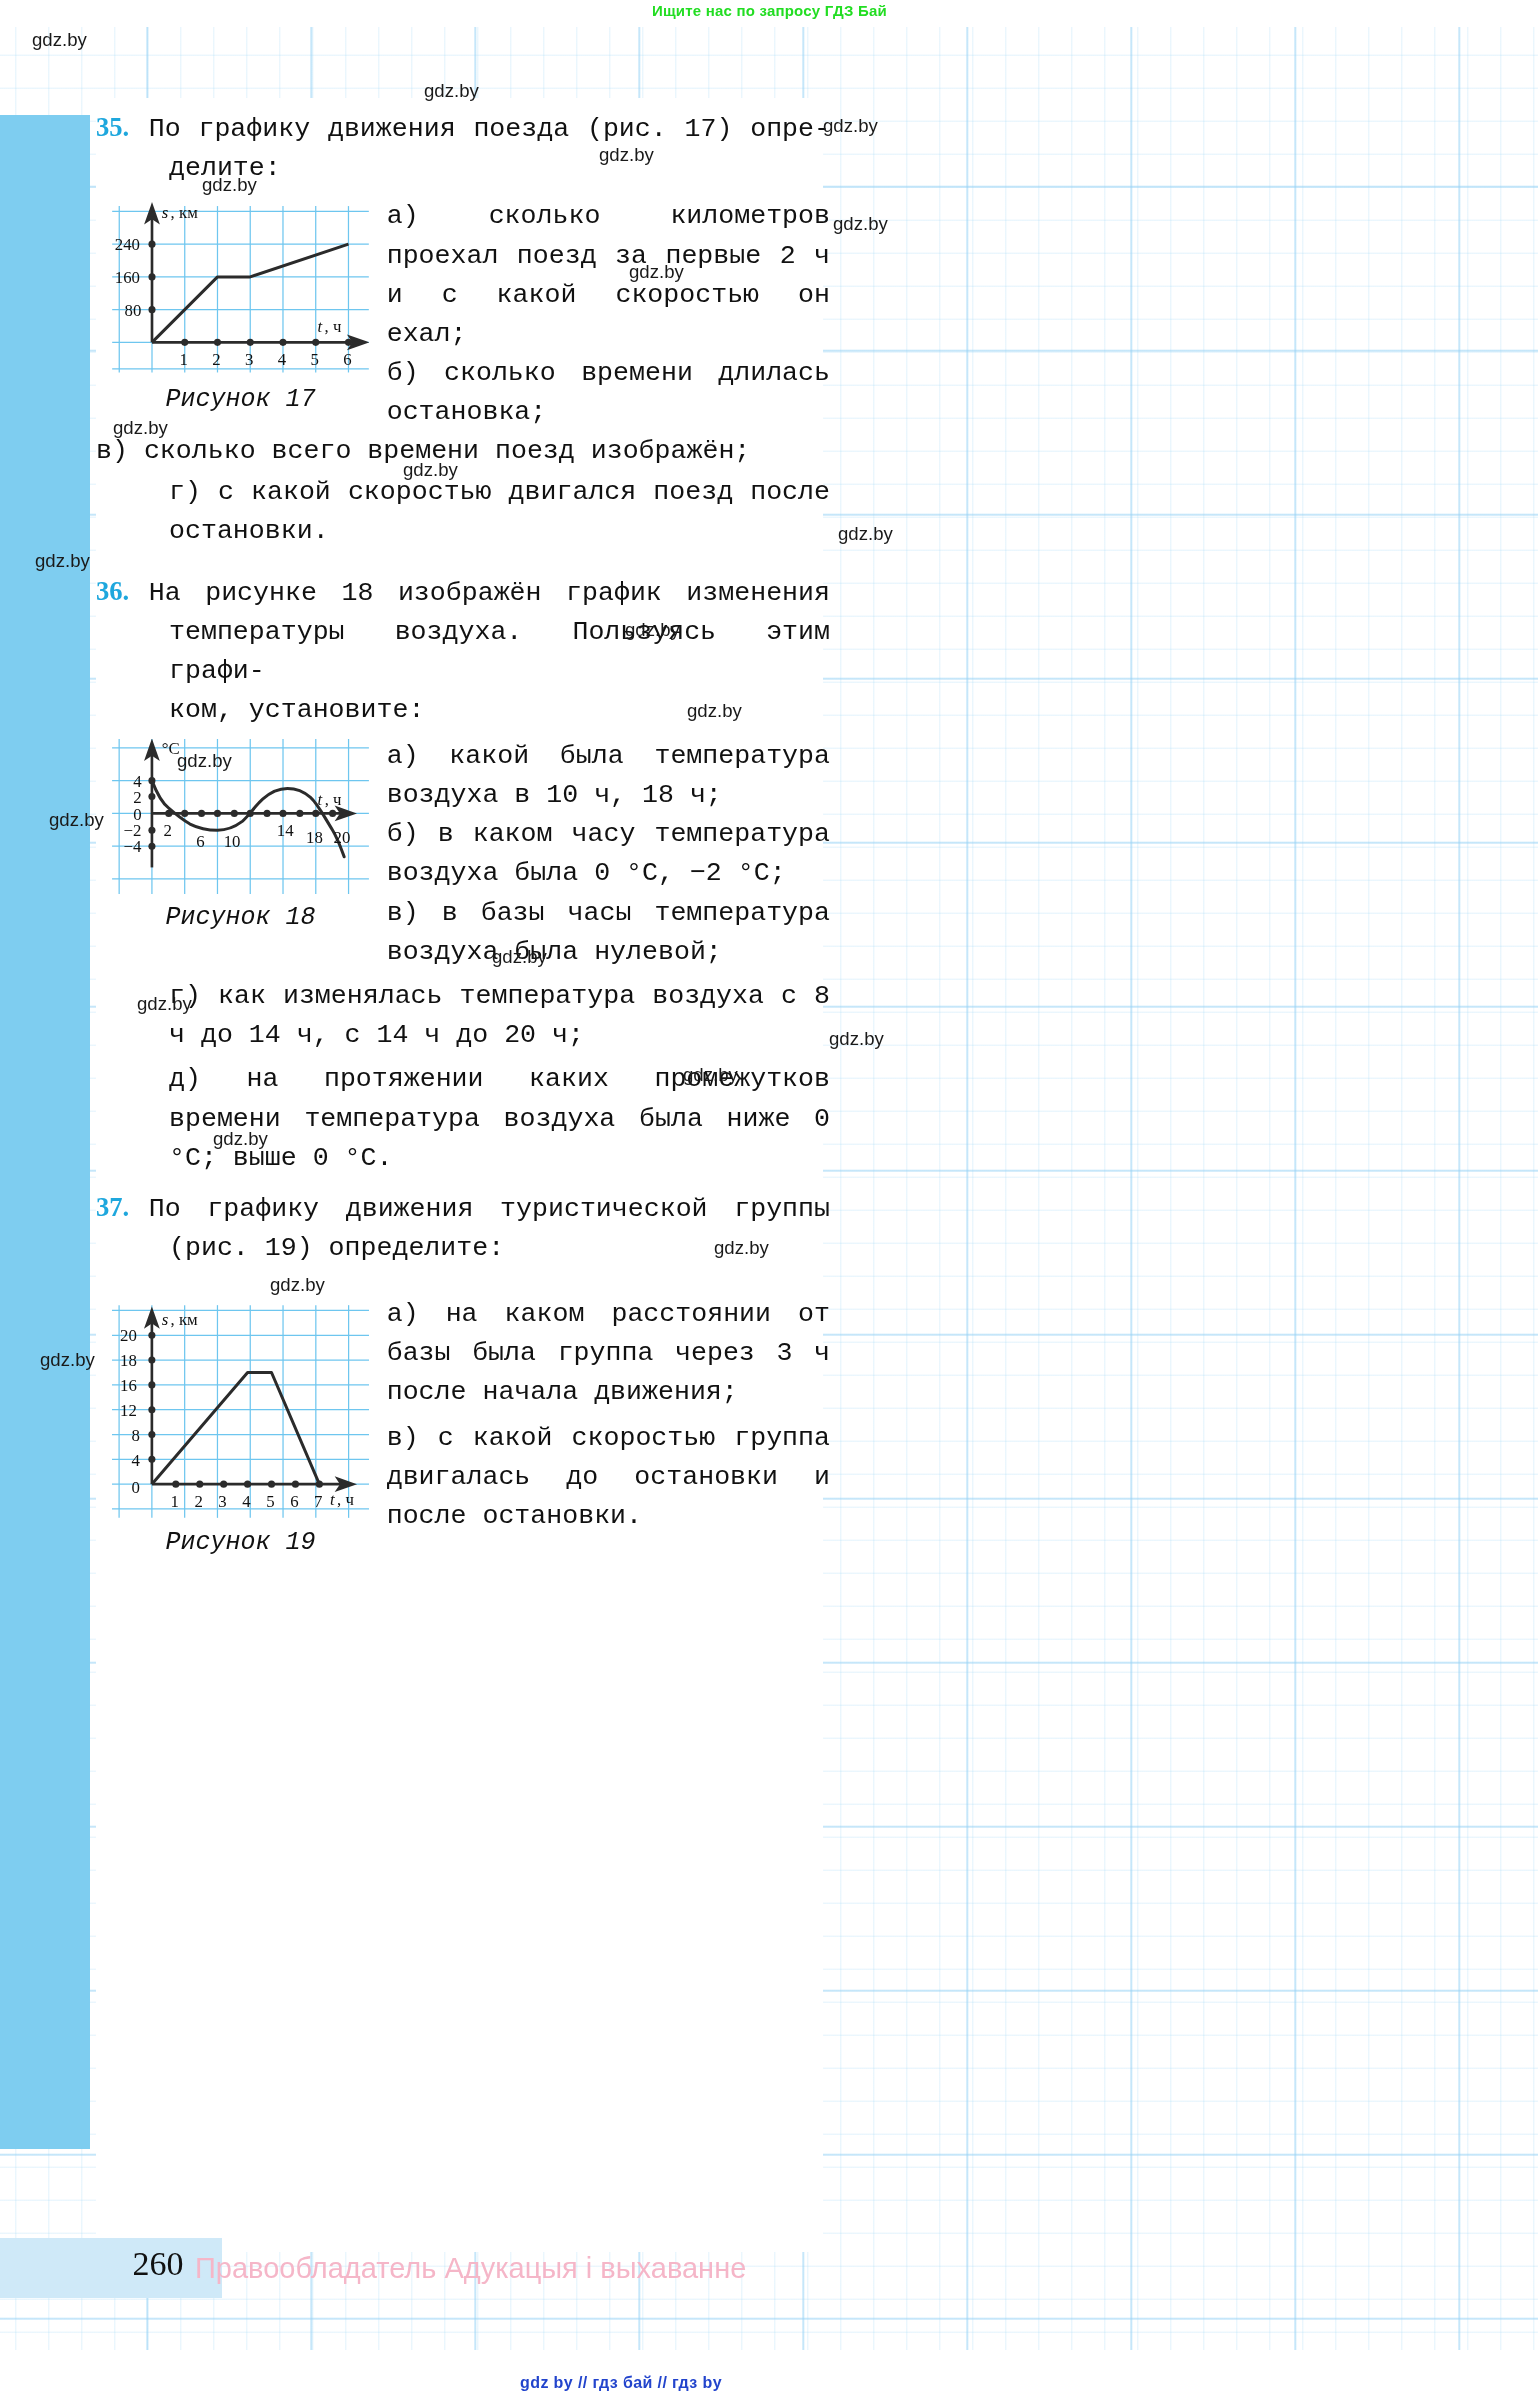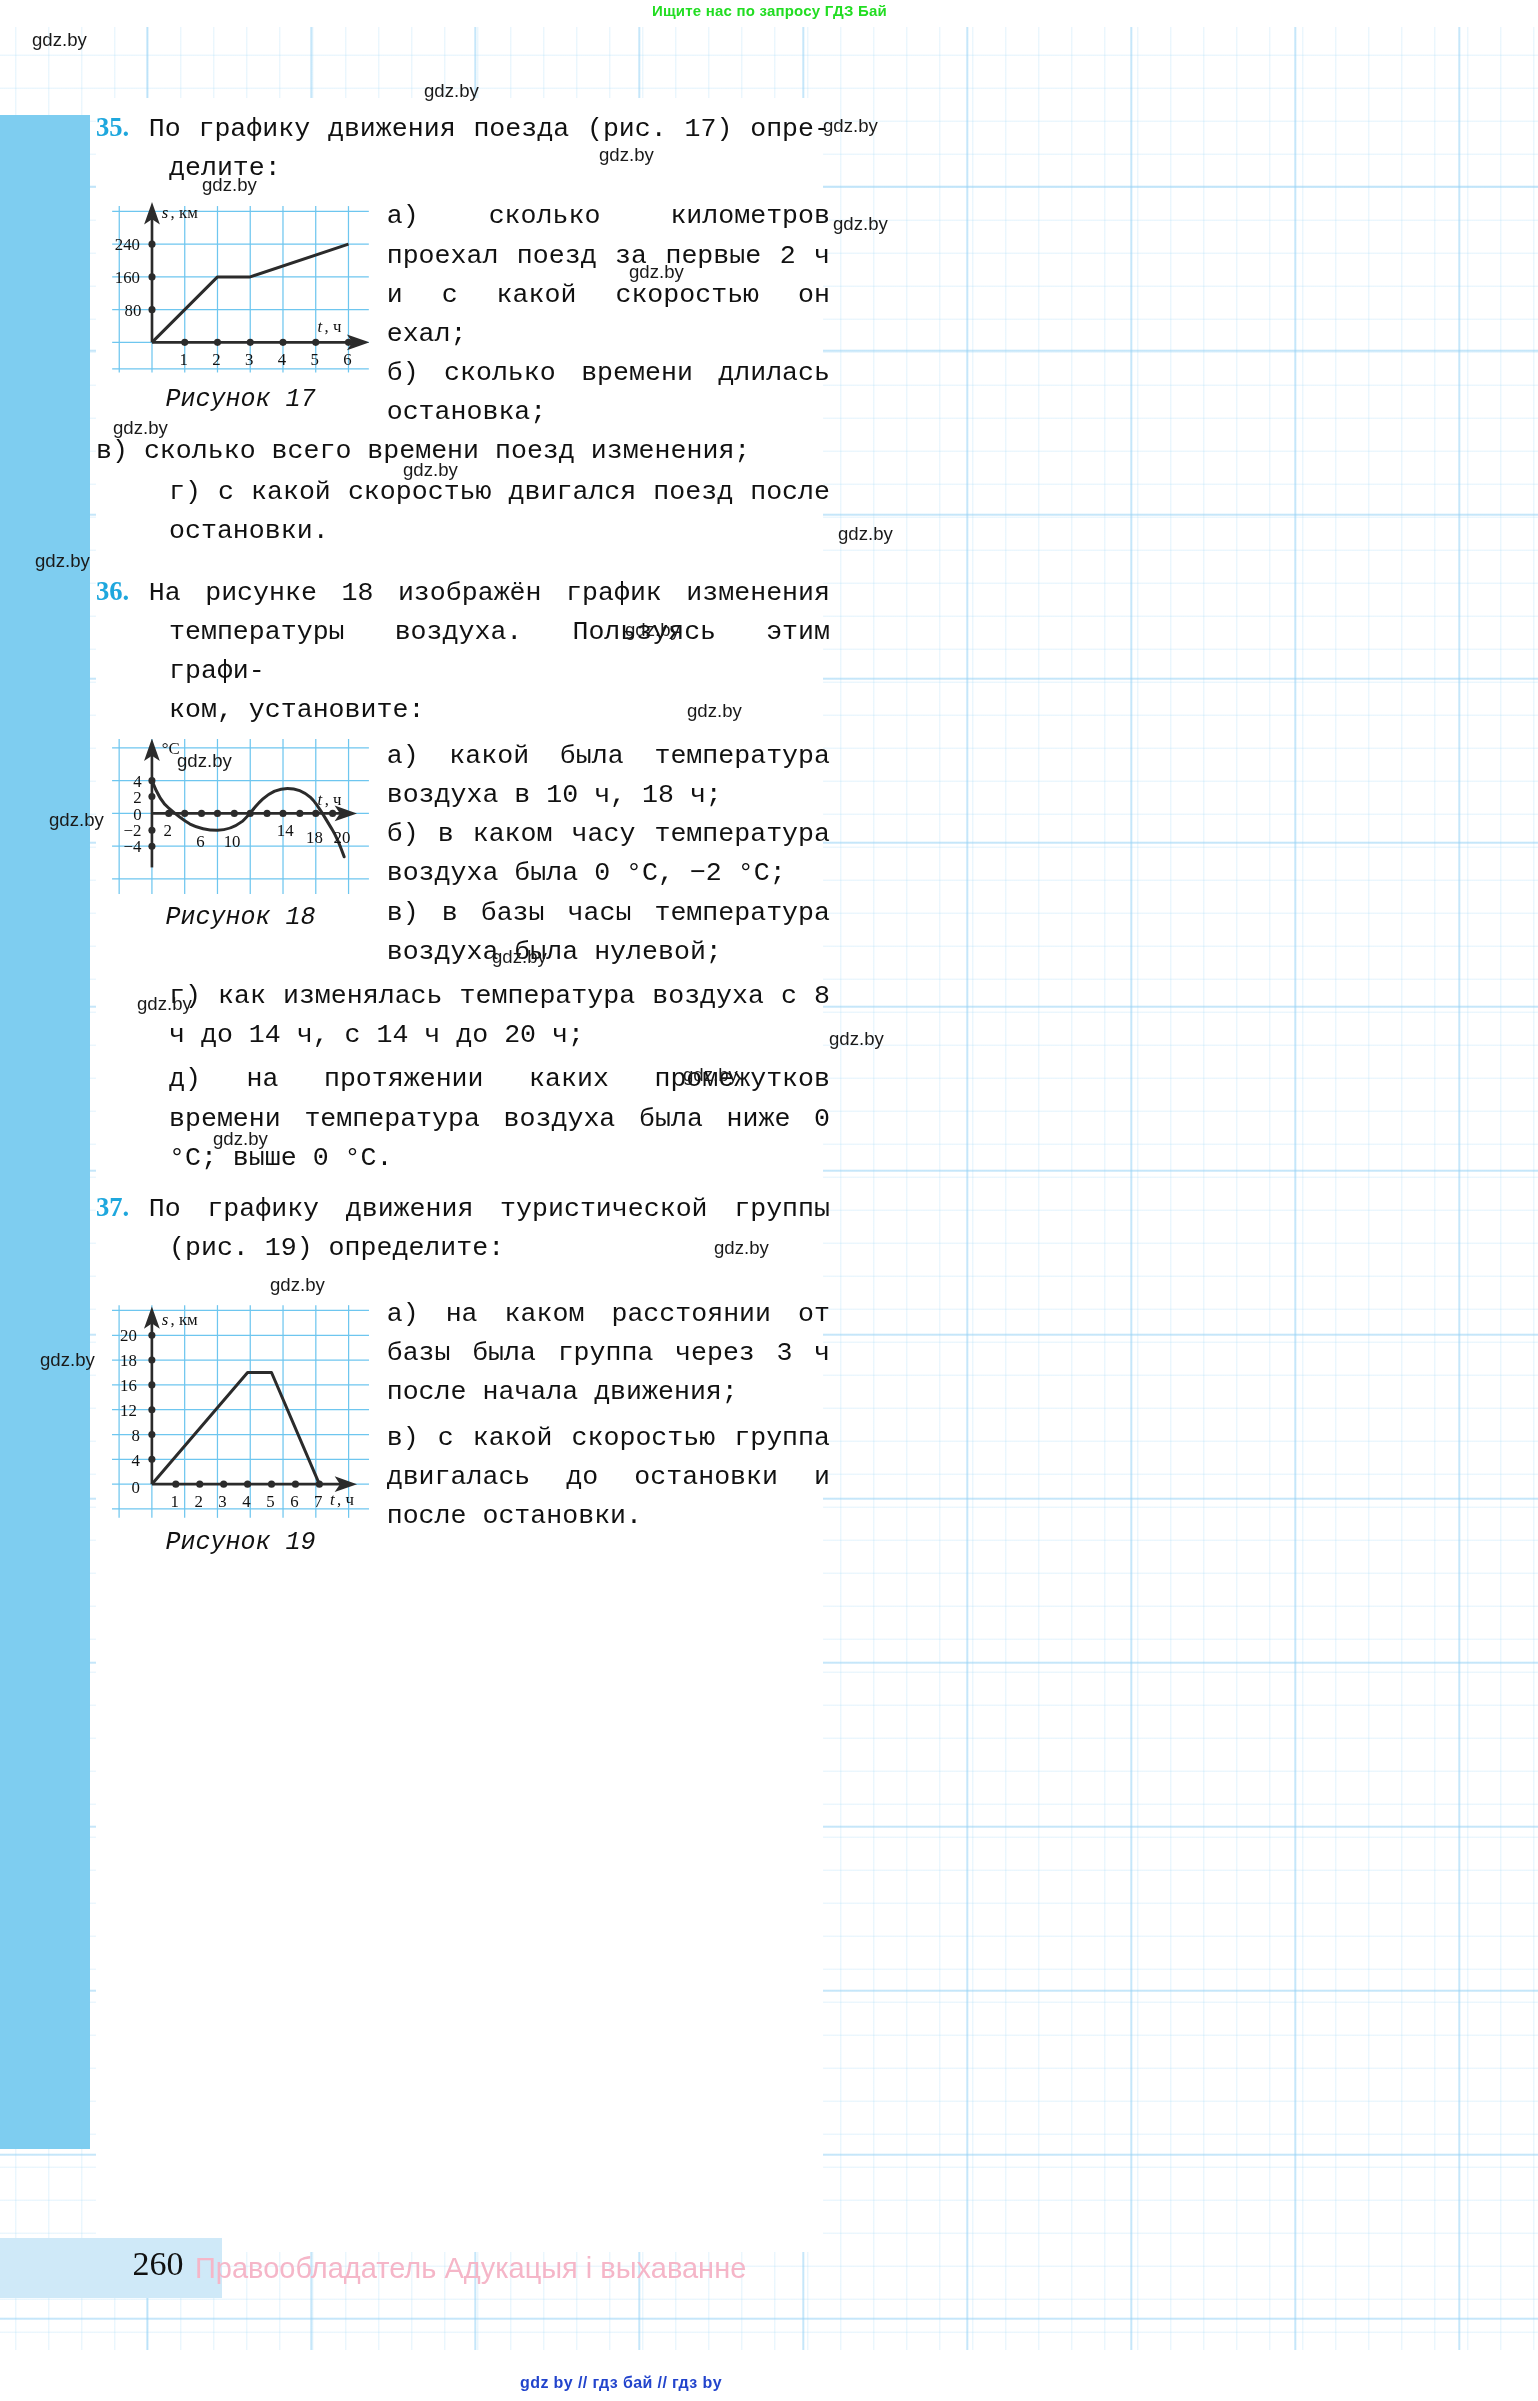--- a/index.html
+++ b/index.html
@@ -383,21 +383,21 @@
           <text x="261" y="188" font-size="19">6</text>
           <text x="232" y="150" font-size="19" font-style="italic">t</text>
           <text x="240" y="150" font-size="19">, ч</text>
         </g>
       </svg>
       <div class="figcap">Рисунок 17</div>
     </div>
 
     <div class="para" style="margin-top:8.9px;">а) сколько километров проехал поезд за первые 2 ч и с какой скоростью он ехал;</div>
     <div class="para">б) сколько времени длилась остановка;</div>
-    <div class="para">в) сколько всего времени поезд изменения;</div>
+    <div class="para">в) сколько всего времени поезд изображён;</div>
   </div>
   <div class="para" style="margin-left:73px;margin-top:1.8px;">г) с какой скоростью двигался поезд после остановки.</div>
 
   <div class="exercise clearfix" style="margin-top:23px;">
     <div class="firstline">
       <span class="ex-num">36.</span>
       <span class="body">
         <div class="para jst" style="margin-left:3.5px;">На рисунке 18 изображён график изменения</div>
       </span>
     </div>

